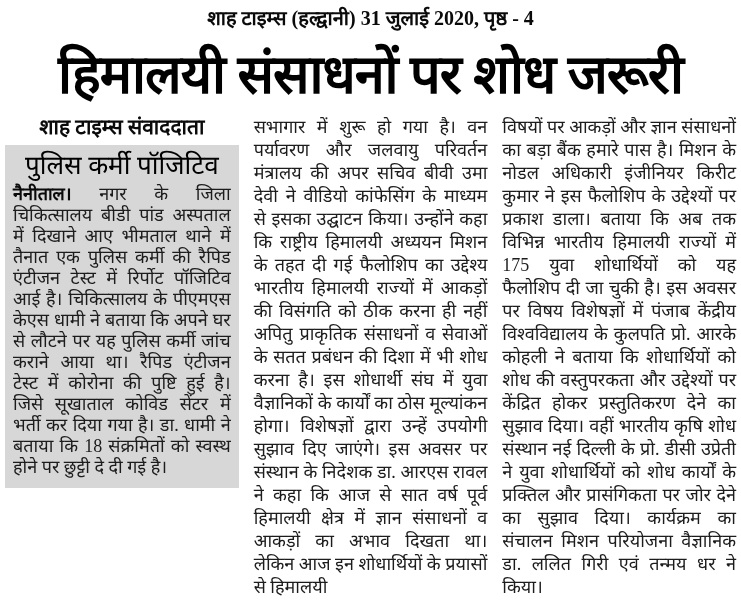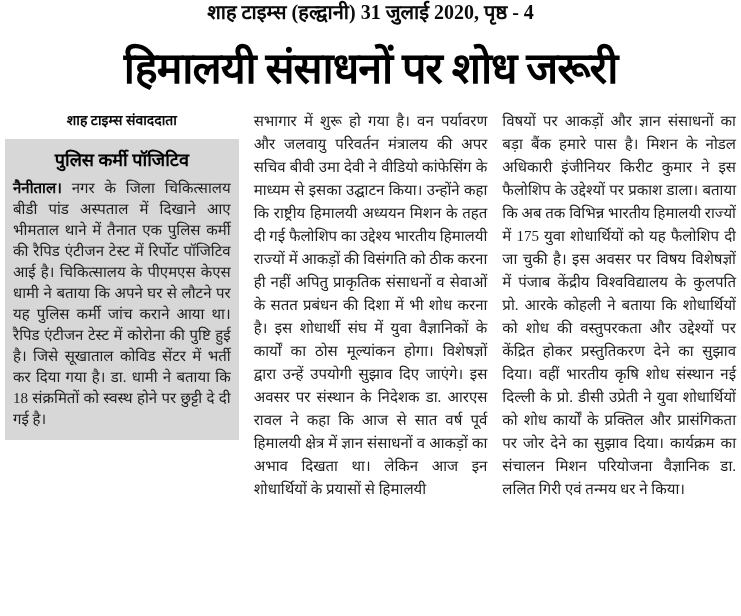--- a/index.html
+++ b/index.html
@@ -10,72 +10,72 @@
     font-family: "Liberation Serif", "DejaVu Serif", serif;
     overflow: hidden;
   }
   .page { width: 741px; height: 616px; position: relative; overflow: hidden; }
 
   .masthead {
     text-align: center;
     font-weight: bold;
     font-size: 20px;
     line-height: 24px;
-    padding-top: 0;
+    padding-top: 6px;
     letter-spacing: 0px;
     color: #0a0a0a;
   }
 
   .headline {
     text-align: center;
     font-weight: bold;
-    font-size: 43px;
+    font-size: 54px;
     line-height: 62px;
     margin: 14px 2px 10px 2px;
     letter-spacing: -1px;
     white-space: nowrap;
     color: #000000;
   }
 
   .columns {
     display: flex;
     gap: 15px;
     padding: 0 5px;
     align-items: flex-start;
   }
   .col { flex: 1 1 0; min-width: 0; }
 
   .byline {
     text-align: center;
     font-weight: bold;
-    font-size: 14px;
+    font-size: 21px;
     line-height: 22px;
     margin-bottom: 2px;
     color: #0a0a0a;
   }
 
   .body-text {
     margin: 0;
-    font-size: 15px;
+    font-size: 18px;
     line-height: 23px;
     text-align: justify;
     text-justify: inter-word;
     color: #1c1c1c;
   }
   .dateline { font-weight: bold; color: #0a0a0a; }
 
   .sidebox {
     background: #d7d7d7;
     margin-top: 7px;
     padding: 3px 8px 10px 8px;
   }
   .sidebox-heading {
     text-align: center;
-    font-weight: bold;
-    font-size: 18px;
+    font-weight: normal;
+    font-size: 26px;
     line-height: 36px;
     color: #000000;
   }
   .sidebox .body-text { line-height: 21px; }
 </style>
 </head>
 <body>
 
 <div class="page">
 

